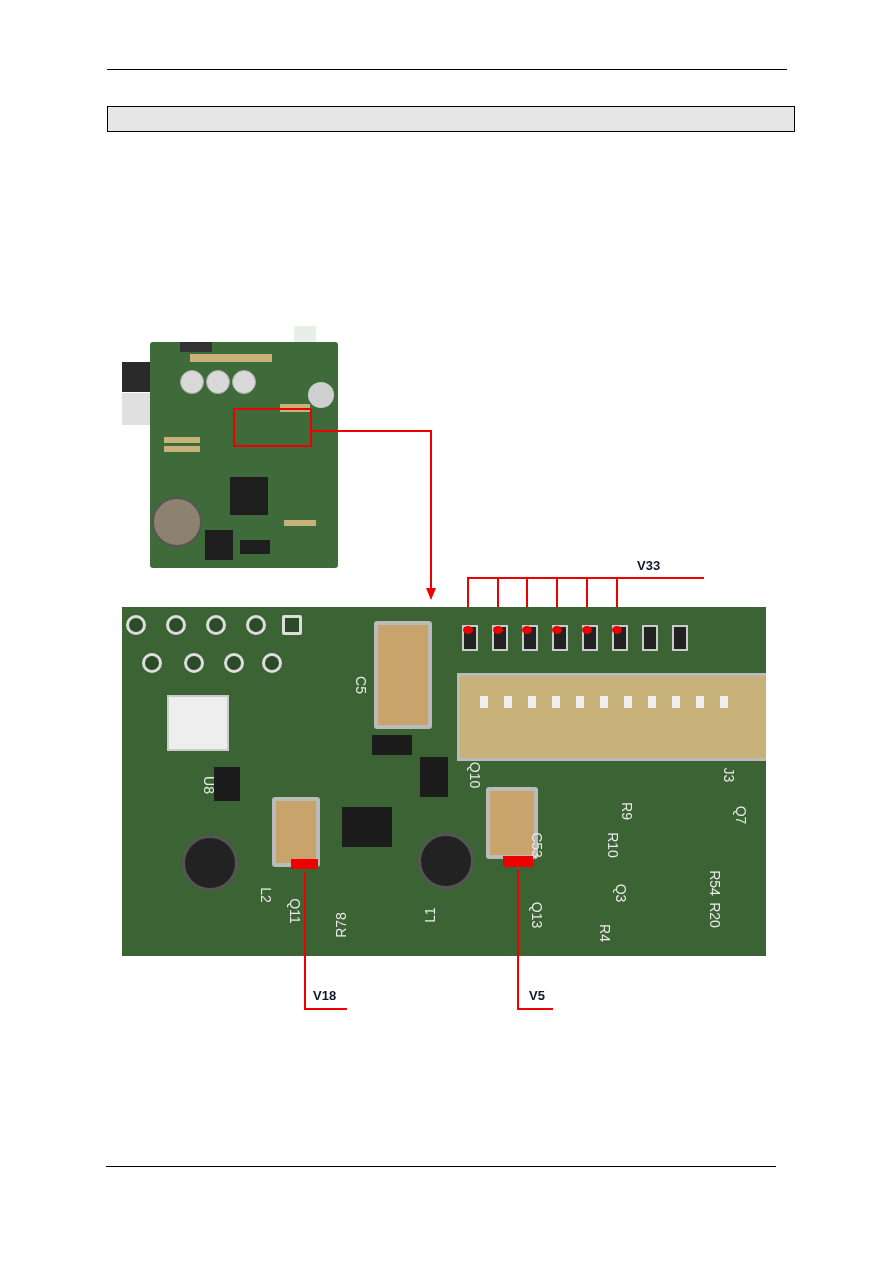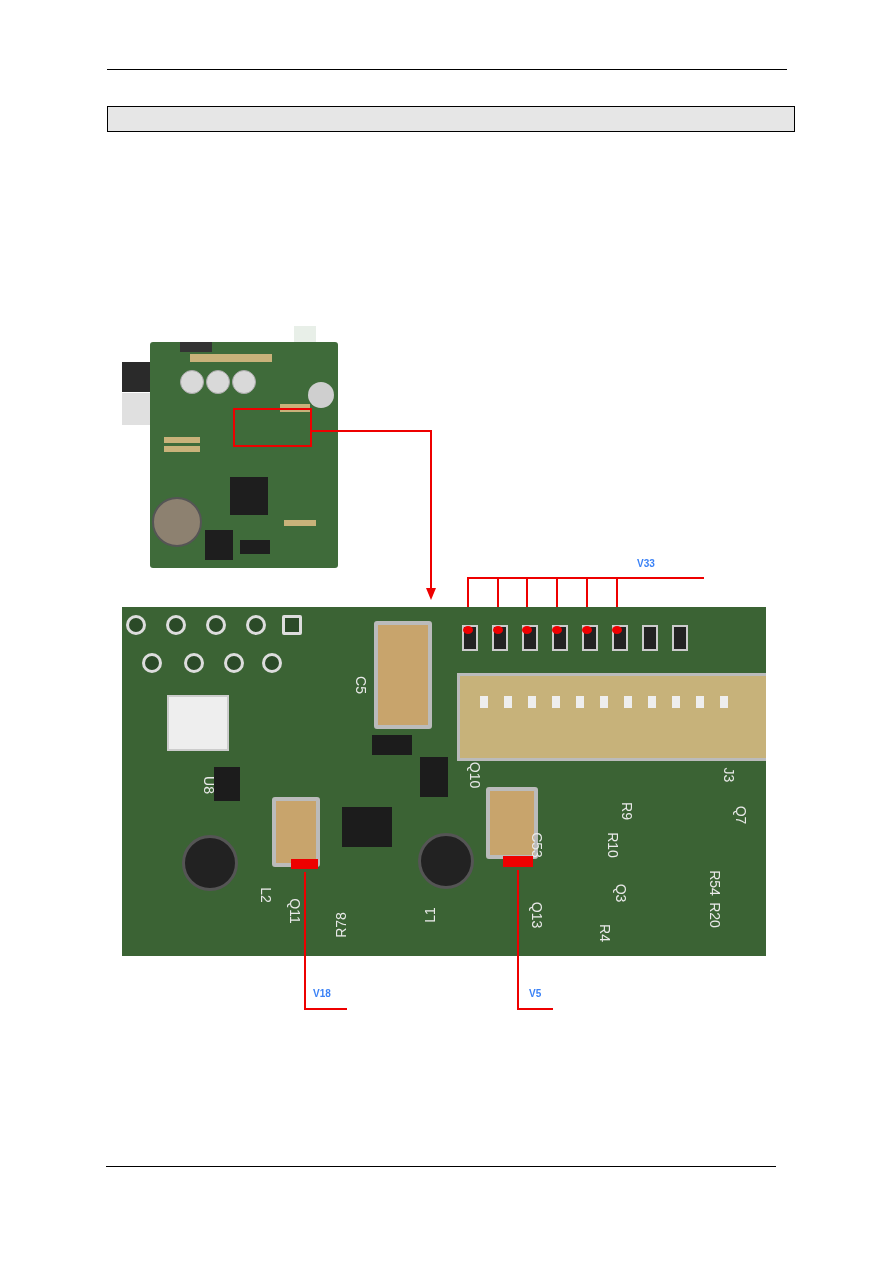--- a/index.html
+++ b/index.html
@@ -25,21 +25,21 @@
   .photo .hole{position:absolute;width:14px;height:14px;border-radius:50%;border:3px solid #ddd;background:#2b4a28;}
   .photo .fpc{position:absolute;left:335px;top:66px;width:309px;height:82px;background:#c7b27a;border:3px solid #bbb;}
   .photo .fpc i{position:absolute;top:20px;width:8px;height:12px;background:#eee;}
   .photo .tant{position:absolute;background:#c8a46c;border:4px solid #bbb;border-radius:3px;}
   .photo .ind{position:absolute;border-radius:50%;background:#222;border:3px solid #555;}
   .photo .ic{position:absolute;background:#1c1c1c;}
   .photo .res{position:absolute;width:12px;height:22px;background:#222;border:2px solid #ccc;}
   .photo .silk{position:absolute;color:#e9e9e9;font-size:14px;font-family:"Liberation Sans",sans-serif;}
   .photo .jst{position:absolute;left:45px;top:88px;width:58px;height:52px;background:#eee;border:2px solid #ccc;}
   .marker{position:absolute;background:#e00;}
-  .lbl{position:absolute;color:#3b82f6;font-weight:bold;font-size:10px;font-family:"Liberation Sans",sans-serif;}
+  .lbl{position:absolute;color:#0f172a;font-weight:bold;font-size:13px;font-family:"Liberation Sans",sans-serif;}
 </style>
 </head>
 <body>
 
 <div class="hr" style="left:107px;top:69px;width:680px;"></div>
 <div class="shaded"></div>
 
 <div>
   <div class="sw">
       <i></i>

